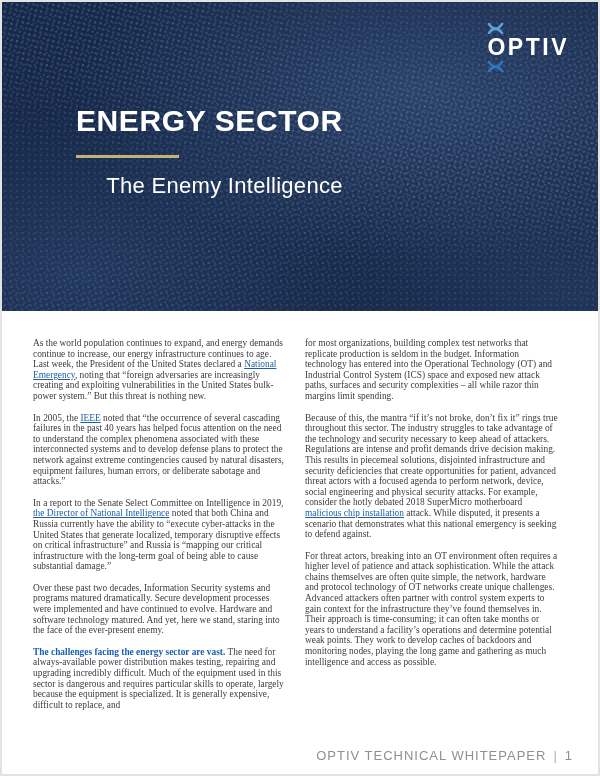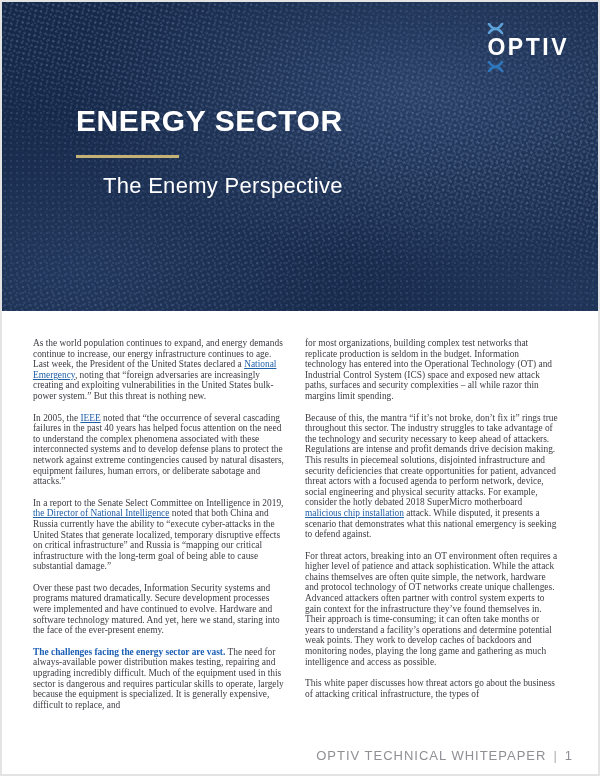--- a/index.html
+++ b/index.html
@@ -92,37 +92,36 @@
       <span class="word">OPTIV</span>
       <svg class="mark mark-bottom" viewBox="0 0 17 11" fill="none" xmlns="http://www.w3.org/2000/svg">
         <path d="M2 1 C9 11, 8 1, 15 10" stroke="#2e77bd" stroke-width="2.6" stroke-linecap="round"></path>
         <path d="M15 1 C8 11, 9 1, 2 10" stroke="#2e77bd" stroke-width="2.6" stroke-linecap="round"></path>
       </svg>
     </div>
 
     <div class="title-block">
       <div class="title-line">ENERGY SECTOR</div>
       <hr class="accent-rule">
-      <div class="subtitle">The Enemy Perspective</div>
+      <div class="subtitle">The Enemy Intelligence</div>
     </div>
   </div>
 
   <div class="article">
     <div class="col">
         <p><span>As the world population continues to expand, and energy demands continue to increase, our energy infrastructure continues to age. Last week, the President of the United States declared a </span><a href="#">National Emergency</a><span>, noting that “foreign adversaries are increasingly creating and exploiting vulnerabilities in the United States bulk-power system.” But this threat is nothing new.</span></p>
         <p><span>In 2005, the </span><a href="#">IEEE</a><span> noted that “the occurrence of several cascading failures in the past 40 years has helped focus attention on the need to understand the complex phenomena associated with these interconnected systems and to develop defense plans to protect the network against extreme contingencies caused by natural disasters, equipment failures, human errors, or deliberate sabotage and attacks.”</span></p>
         <p><span>In a report to the Senate Select Committee on Intelligence in 2019, </span><a href="#">the Director of National Intelligence</a><span> noted that both China and Russia currently have the ability to “execute cyber-attacks in the United States that generate localized, temporary disruptive effects on critical infrastructure” and Russia is “mapping our critical infrastructure with the long-term goal of being able to cause substantial damage.”</span></p>
         <p><span>Over these past two decades, Information Security systems and programs matured dramatically. Secure development processes were implemented and have continued to evolve. Hardware and software technology matured. And yet, here we stand, staring into the face of the ever-present enemy.</span></p>
         <p><strong class="lead">The challenges facing the energy sector are vast.</strong><span> The need for always-available power distribution makes testing, repairing and upgrading incredibly difficult. Much of the equipment used in this sector is dangerous and requires particular skills to operate, largely because the equipment is specialized. It is generally expensive, difficult to replace, and</span></p>
       </div>
     <div class="col">
         <p><span>for most organizations, building complex test networks that replicate production is seldom in the budget. Information technology has entered into the Operational Technology (OT) and Industrial Control System (ICS) space and exposed new attack paths, surfaces and security complexities – all while razor thin margins limit spending.</span></p>
         <p><span>Because of this, the mantra “if it’s not broke, don’t fix it” rings true throughout this sector. The industry struggles to take advantage of the technology and security necessary to keep ahead of attackers. Regulations are intense and profit demands drive decision making. This results in piecemeal solutions, disjointed infrastructure and security deficiencies that create opportunities for patient, advanced threat actors with a focused agenda to perform network, device, social engineering and physical security attacks. For example, consider the hotly debated 2018 SuperMicro motherboard </span><a href="#">malicious chip installation</a><span> attack. While disputed, it presents a scenario that demonstrates what this national emergency is seeking to defend against.</span></p>
         <p><span>For threat actors, breaking into an OT environment often requires a higher level of patience and attack sophistication. While the attack chains themselves are often quite simple, the network, hardware and protocol technology of OT networks create unique challenges. Advanced attackers often partner with control system experts to gain context for the infrastructure they’ve found themselves in. Their approach is time-consuming; it can often take months or years to understand a facility’s operations and determine potential weak points. They work to develop caches of backdoors and monitoring nodes, playing the long game and gathering as much intelligence and access as possible.</span></p>
-        <p><span>This white paper discusses how threat actors go about the business of attacking critical infrastructure, the types of</span></p>
       </div>
   </div>
 
   <div class="footer">
     <span>OPTIV TECHNICAL WHITEPAPER</span>
     <span class="sep">|</span>
     <span>1</span>
   </div>
 
 </div>

